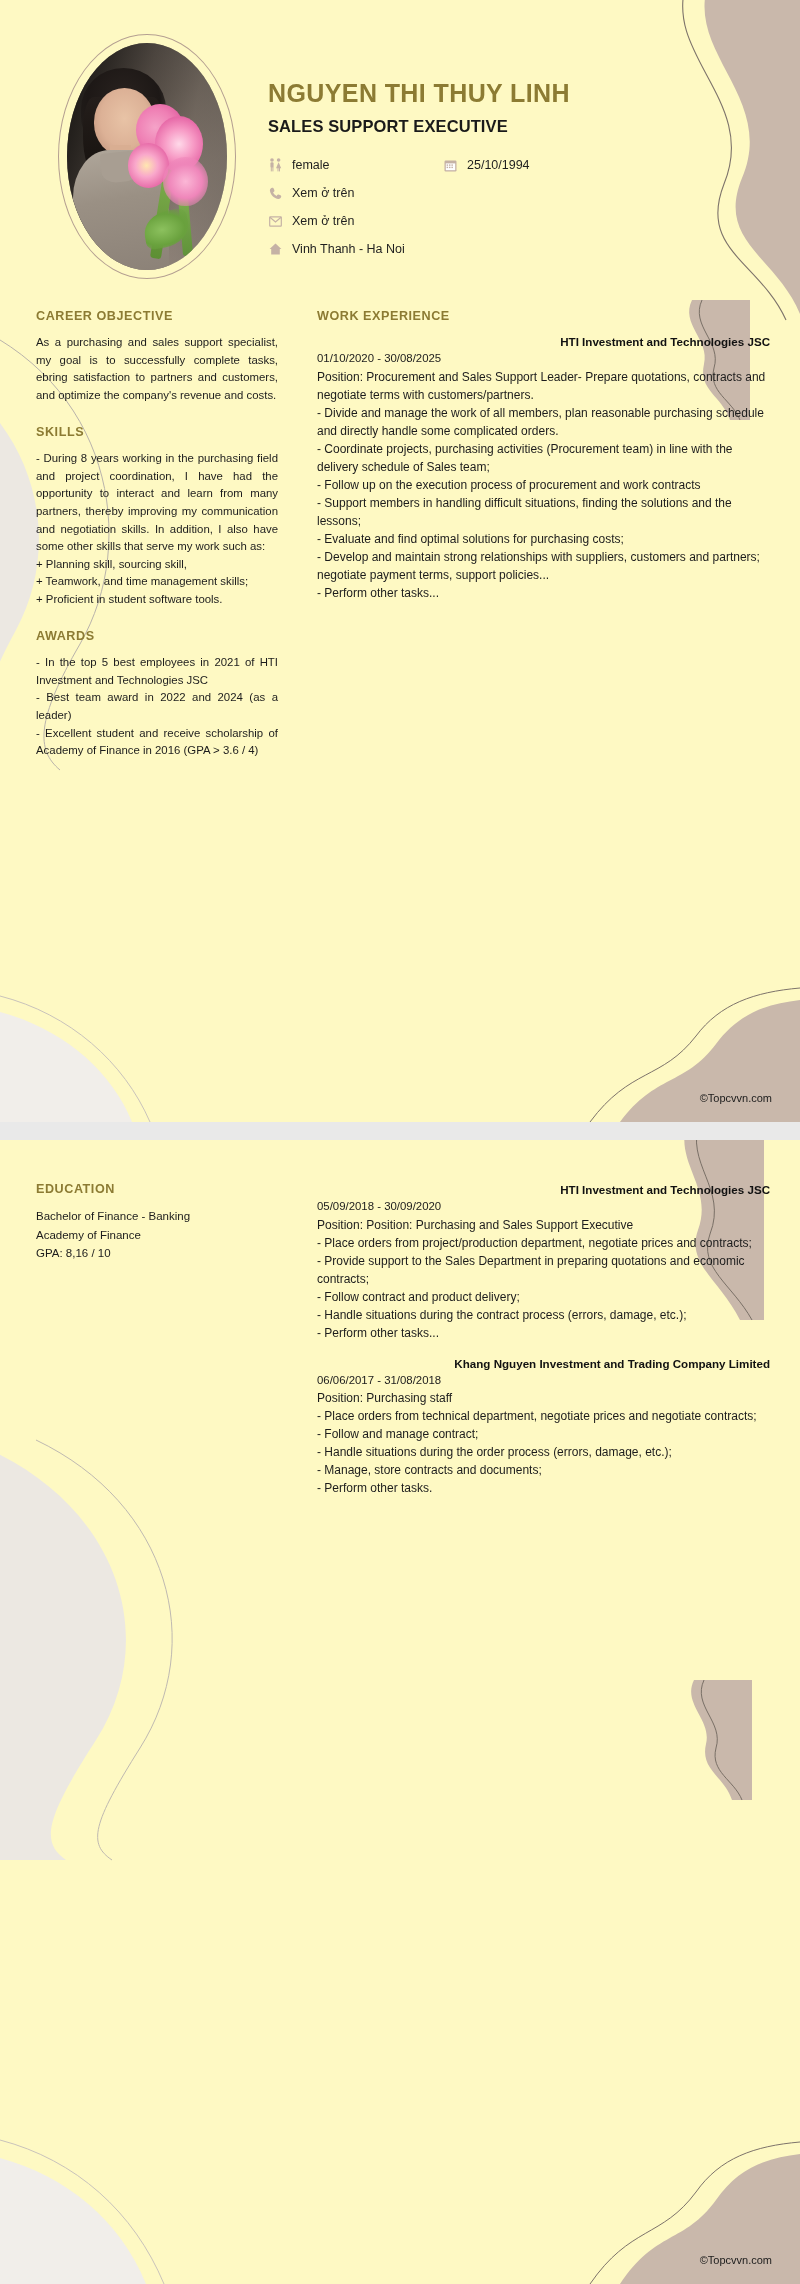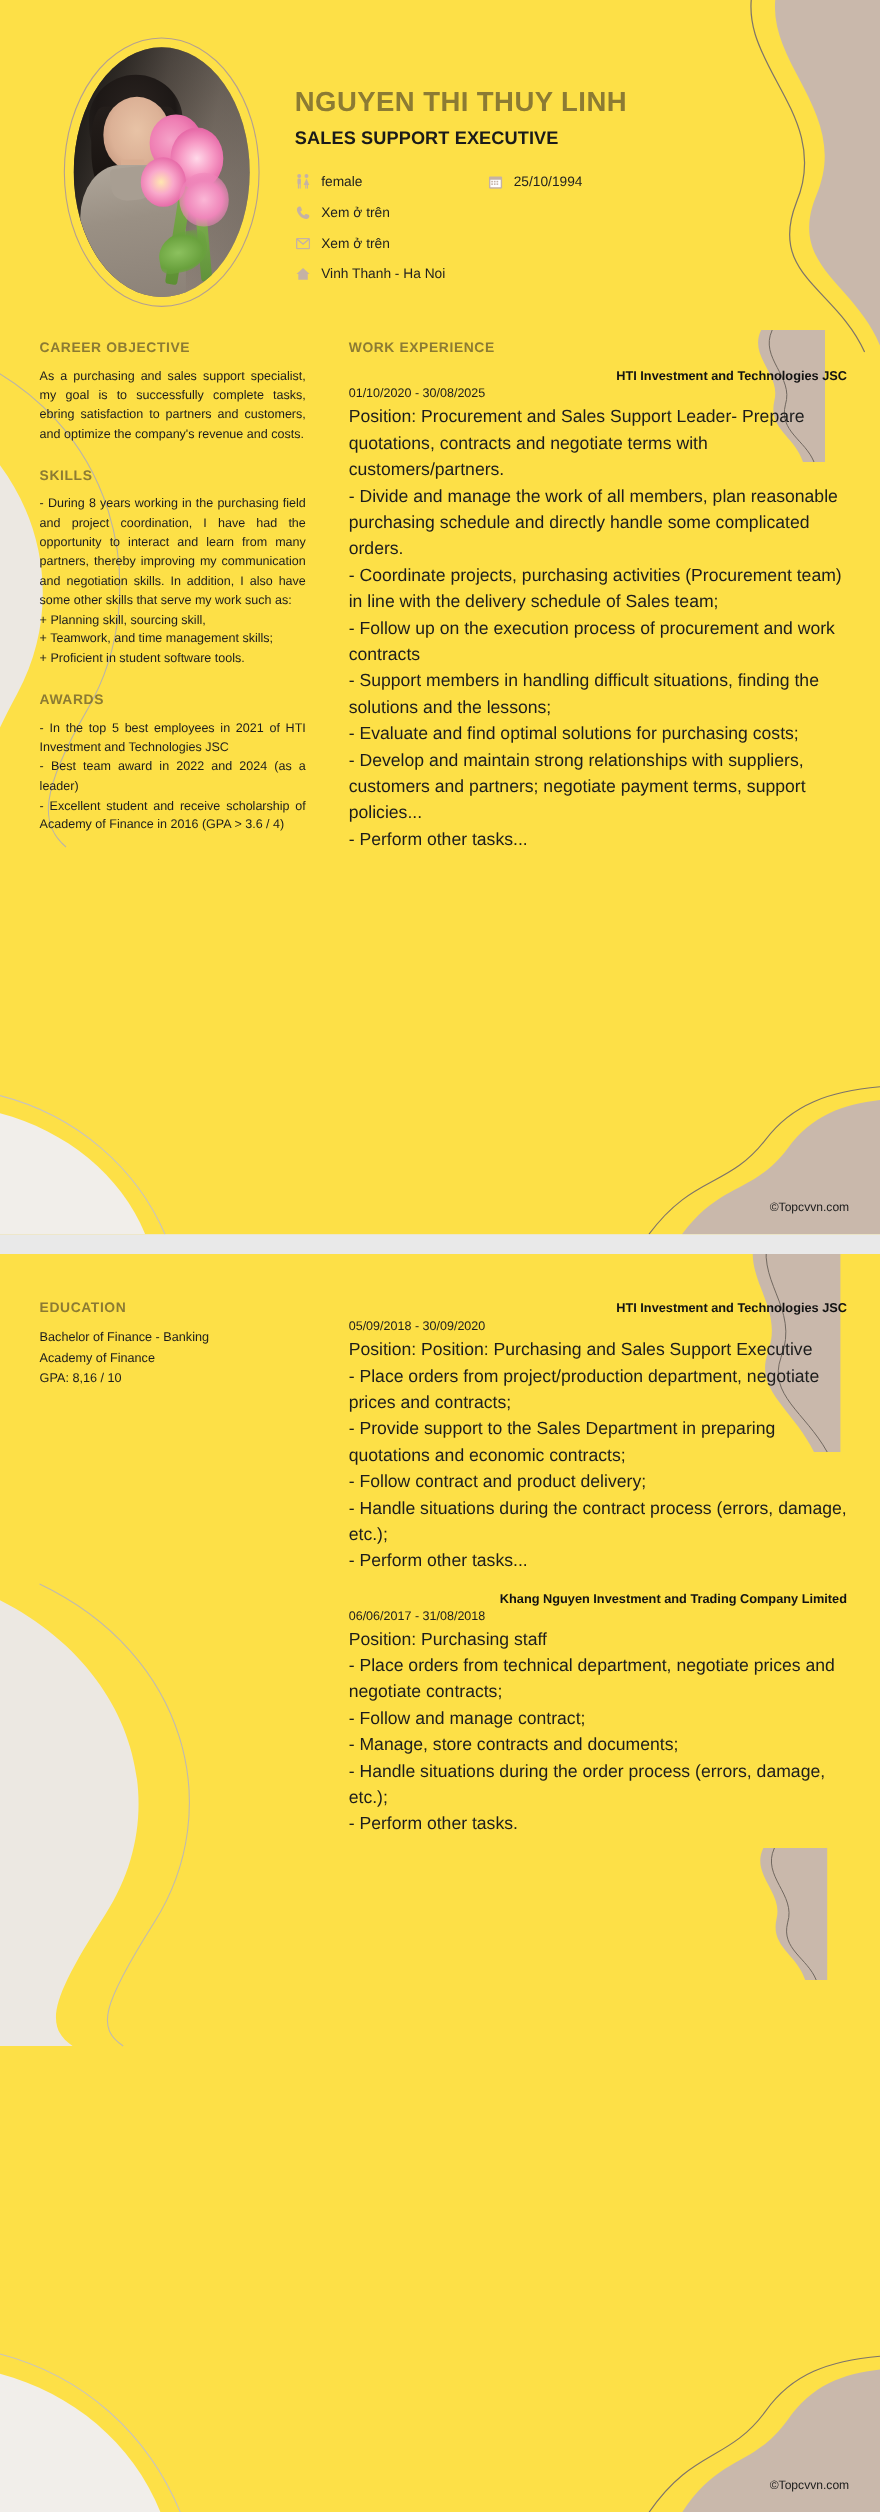--- a/index.html
+++ b/index.html
@@ -5,21 +5,21 @@
   * { box-sizing: border-box; margin: 0; padding: 0; }
   body {
     width: 800px;
     background: #e9e9e9;
     font-family: "Liberation Sans", sans-serif;
     -webkit-font-smoothing: antialiased;
   }
   .page {
     position: relative;
     width: 800px;
-    background: #fde047;
+    background: #fef9c3;
     overflow: hidden;
   }
   .page-1 { height: 1122px; }
   .page-gap { height: 18px; background: #e9e9e9; }
   .page-2 { height: 1144px; }
   svg.deco { position: absolute; pointer-events: none; overflow: visible; }
 
   
   .header { position: relative; display: flex; padding: 34px 30px 18px 36px; }
   .avatar-wrap {
@@ -149,21 +149,21 @@
   .sec { margin-bottom: 21px; }
   .body-text {
     font-size: 11.4px; line-height: 1.54; color: #1c1c1c;
     text-align: justify;
   }
   .body-text.left-al { text-align: left; }
 
   .job { margin-bottom: 14px; }
   .job-company { font-size: 11.6px; font-weight: 700; color: #111; line-height: 1.42; text-align: right; }
   .job-dates { font-size: 11.4px; color: #1c1c1c; line-height: 1.5; }
-  .job-desc { font-size: 16px; line-height: 1.5; color: #1c1c1c; }
+  .job-desc { font-size: 12px; line-height: 1.5; color: #1c1c1c; }
 
   .edu-line { font-size: 11.5px; line-height: 1.62; color: #1c1c1c; }
 
   .footer-credit {
     position: absolute; right: 28px; bottom: 18px;
     font-size: 11px; color: #1b1b1b;
     z-index: 5;
   }
 
   
@@ -397,22 +397,22 @@
         <div class="job-desc">- Handle situations during the contract process (errors, damage, etc.);</div>
         <div class="job-desc">- Perform other tasks...</div>
       </div>
 
       <div class="job">
         <div class="job-company">Khang Nguyen Investment and Trading Company Limited</div>
         <div class="job-dates">06/06/2017 - 31/08/2018</div>
         <div class="job-desc">Position: Purchasing staff</div>
         <div class="job-desc">- Place orders from technical department, negotiate prices and negotiate contracts;</div>
         <div class="job-desc">- Follow and manage contract;</div>
+        <div class="job-desc">-  Handle situations during the order process (errors, damage, etc.);</div>
         <div class="job-desc">- Manage, store contracts and documents;</div>
-        <div class="job-desc">-  Handle situations during the order process (errors, damage, etc.);</div>
         <div class="job-desc">- Perform other tasks.</div>
       </div>
 
     </div>
   </div>
 
   <div class="footer-credit">©Topcvvn.com</div>
 </div>
 
 </body></html>

